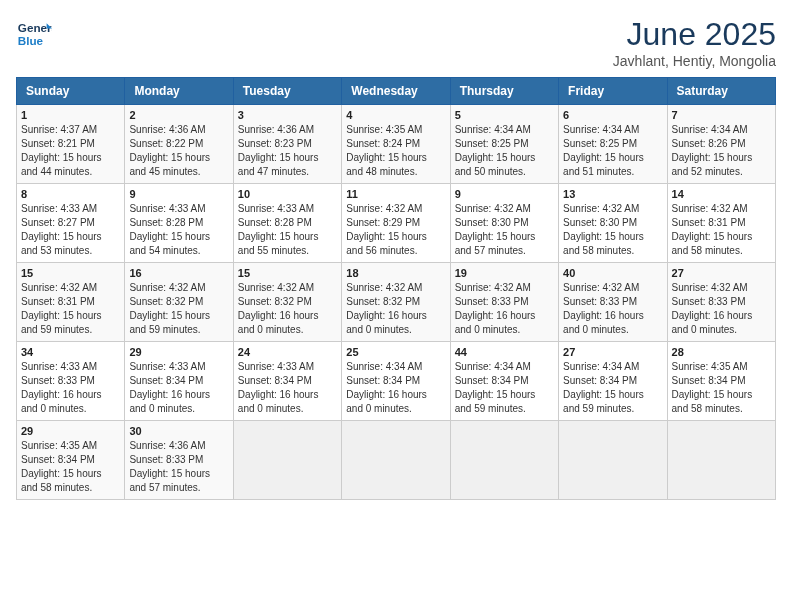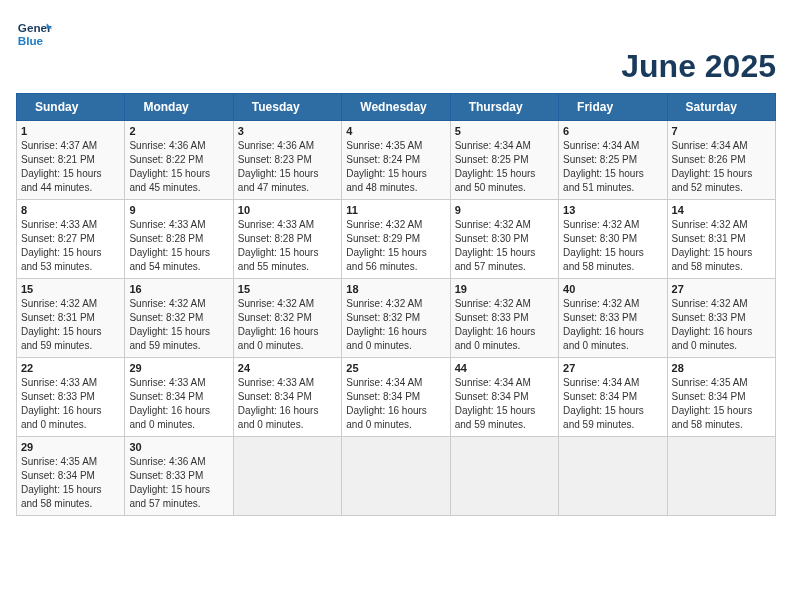--- a/index.html
+++ b/index.html
@@ -23,40 +23,39 @@
     }
     .logo-icon {
       width: 36px;
       height: 36px;
     }
     .title-area {
       text-align: right;
     }
     .title-area h1 {
       font-size: 32px;
-      font-weight: bold;
+      font-weight: normal;
       color: #1a3a5c;
-      margin-top: 32px;
     }
     .title-area h2 {
       font-size: 14px;
       color: #555;
       font-weight: normal;
     }
     .calendar {
       width: 100%;
       border-collapse: collapse;
       border: 1px solid #ccc;
     }
     .calendar th {
       background: #2e6da4;
       color: #fff;
       font-size: 12px;
       font-weight: bold;
-      padding: 6px 18px;
+      padding: 6px 9px;
       text-align: left;
       border: 1px solid #2060a0;
     }
     .calendar td {
       vertical-align: top;
       padding: 4px;
       border: 1px solid #ccc;
       width: calc(100% / 7);
       background: #fff;
       font-size: 9.5px;
@@ -91,20 +90,21 @@
 <div class="header-area">
   <div class="logo">
     <svg class="logo-icon" viewBox="0 0 40 40">
       <text x="2" y="18" font-size="13" font-weight="bold" fill="#1a3a5c" font-family="Arial">General</text>
       <text x="2" y="32" font-size="13" font-weight="bold" fill="#1e7ec8" font-family="Arial">Blue</text>
       <polygon points="34,8 40,14 34,14" fill="#1e7ec8"></polygon>
     </svg>
   </div>
   <div class="title-area">
     <h1>June 2025</h1>
+    <h2>Javhlant, Hentiy, Mongolia</h2>
   </div>
 </div>
 
 <table class="calendar">
   <thead>
     <tr>
     <th>Sunday</th>
         <th>Monday</th>
         <th>Tuesday</th>
         <th>Wednesday</th>
@@ -199,21 +199,21 @@
           <span class="day-num">40</span>
           <div class="day-info">Sunrise: 4:32 AM<br>Sunset: 8:33 PM<br>Daylight: 16 hours and 0 minutes.</div>
         </td>
         <td>
           <span class="day-num">27</span>
           <div class="day-info">Sunrise: 4:32 AM<br>Sunset: 8:33 PM<br>Daylight: 16 hours and 0 minutes.</div>
         </td>
       </tr>
       <tr>
         <td>
-          <span class="day-num">22</span>
+          <span class="day-num">34</span>
           <div class="day-info">Sunrise: 4:33 AM<br>Sunset: 8:33 PM<br>Daylight: 16 hours and 0 minutes.</div>
         </td>
         <td>
           <span class="day-num">29</span>
           <div class="day-info">Sunrise: 4:33 AM<br>Sunset: 8:34 PM<br>Daylight: 16 hours and 0 minutes.</div>
         </td>
         <td>
           <span class="day-num">24</span>
           <div class="day-info">Sunrise: 4:33 AM<br>Sunset: 8:34 PM<br>Daylight: 16 hours and 0 minutes.</div>
         </td>

